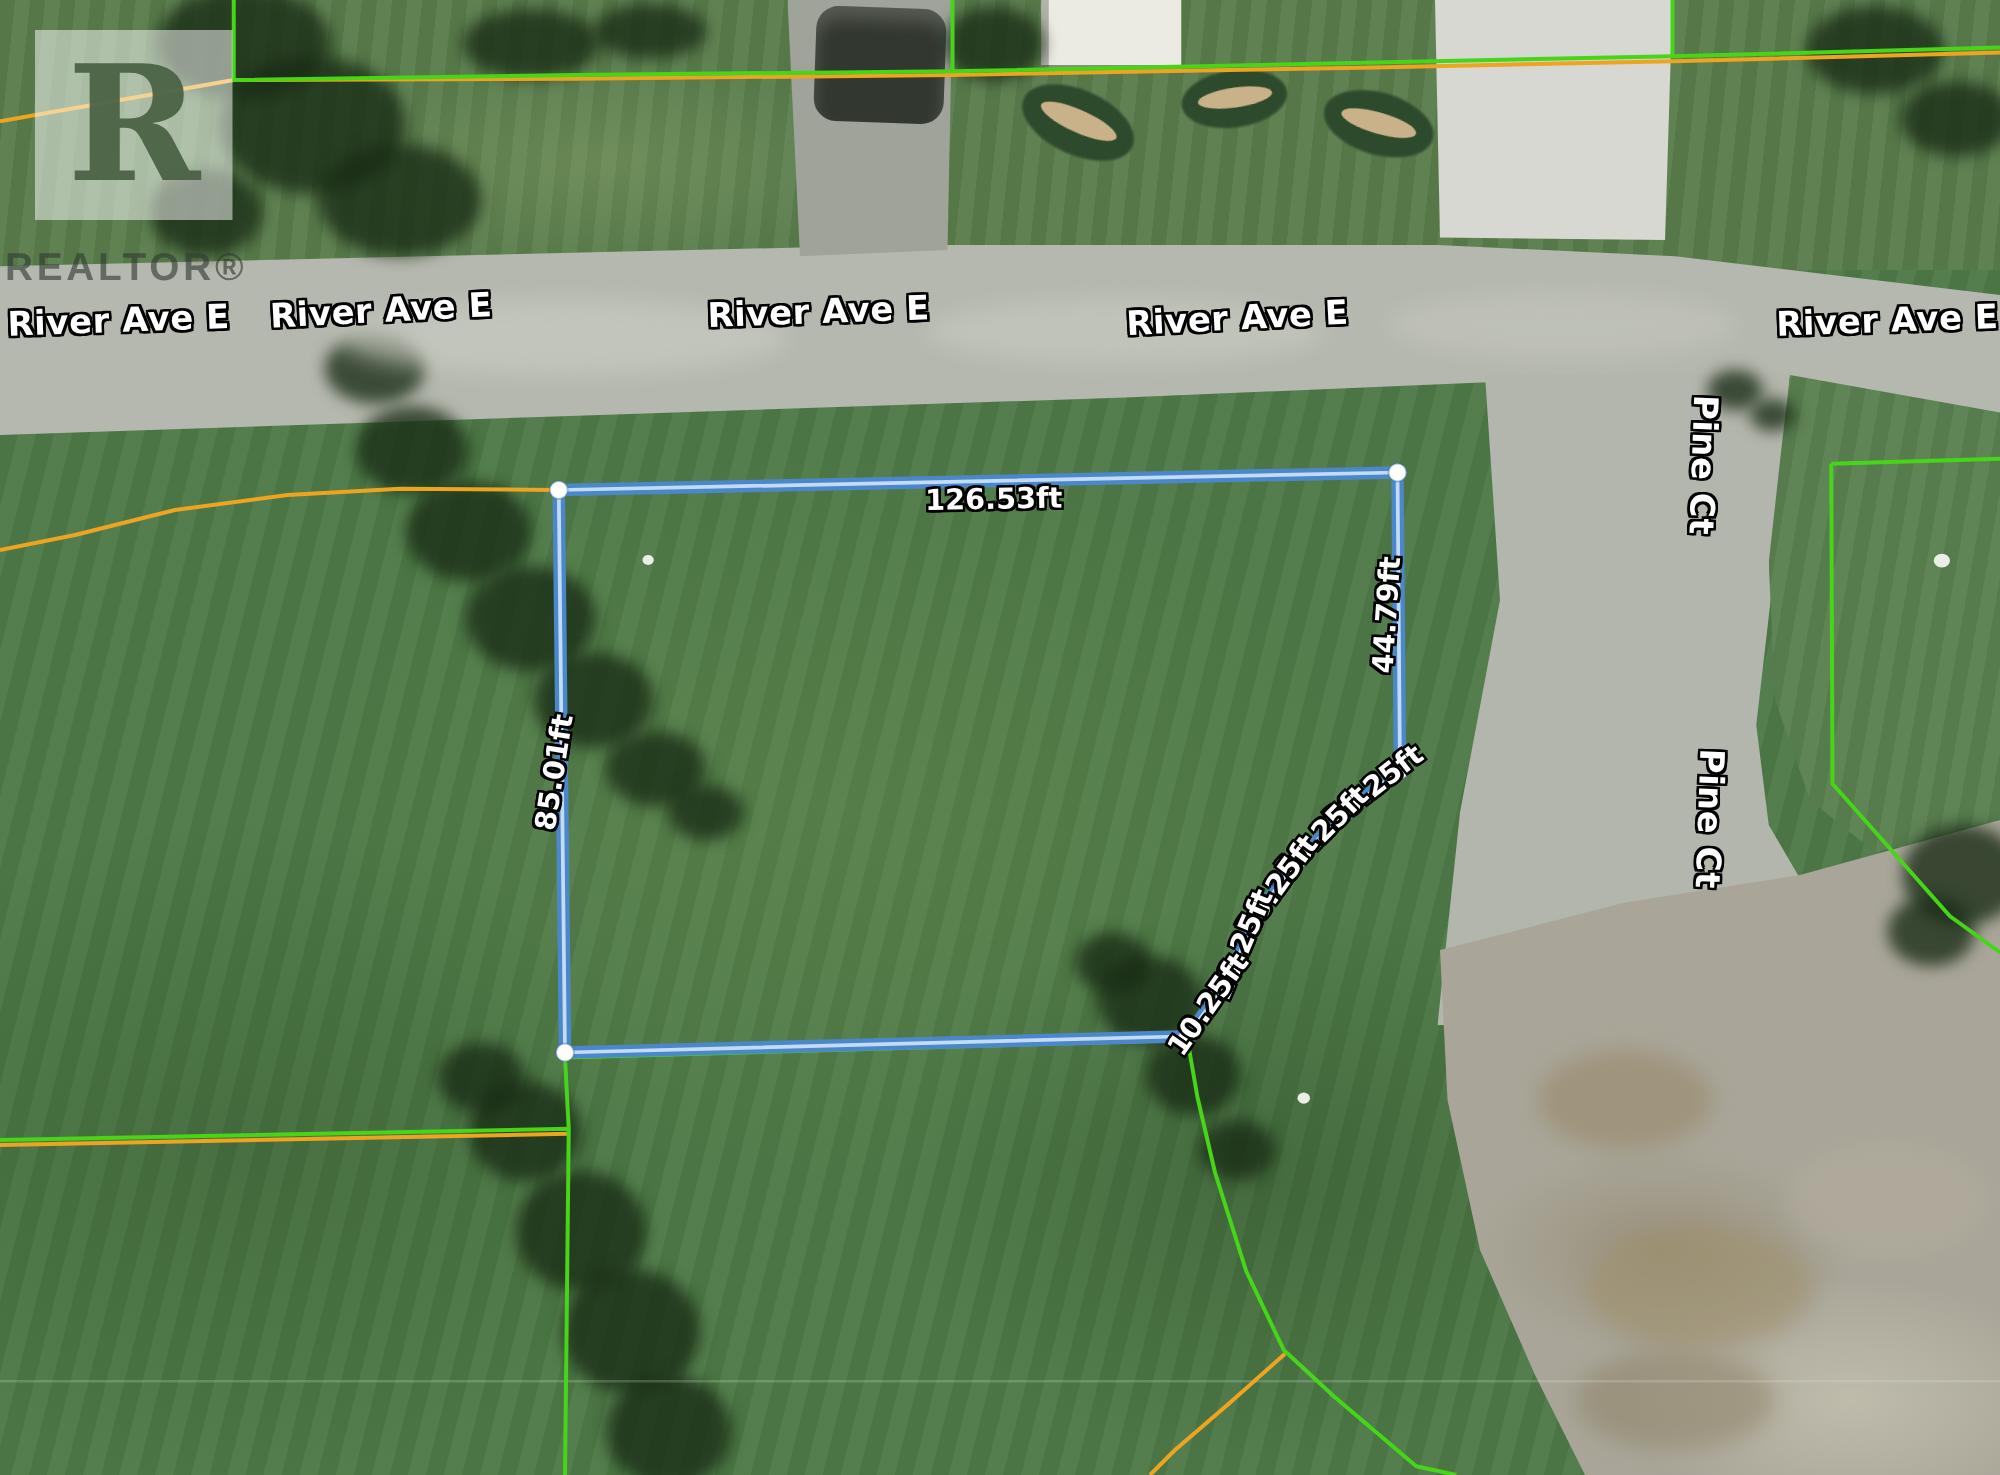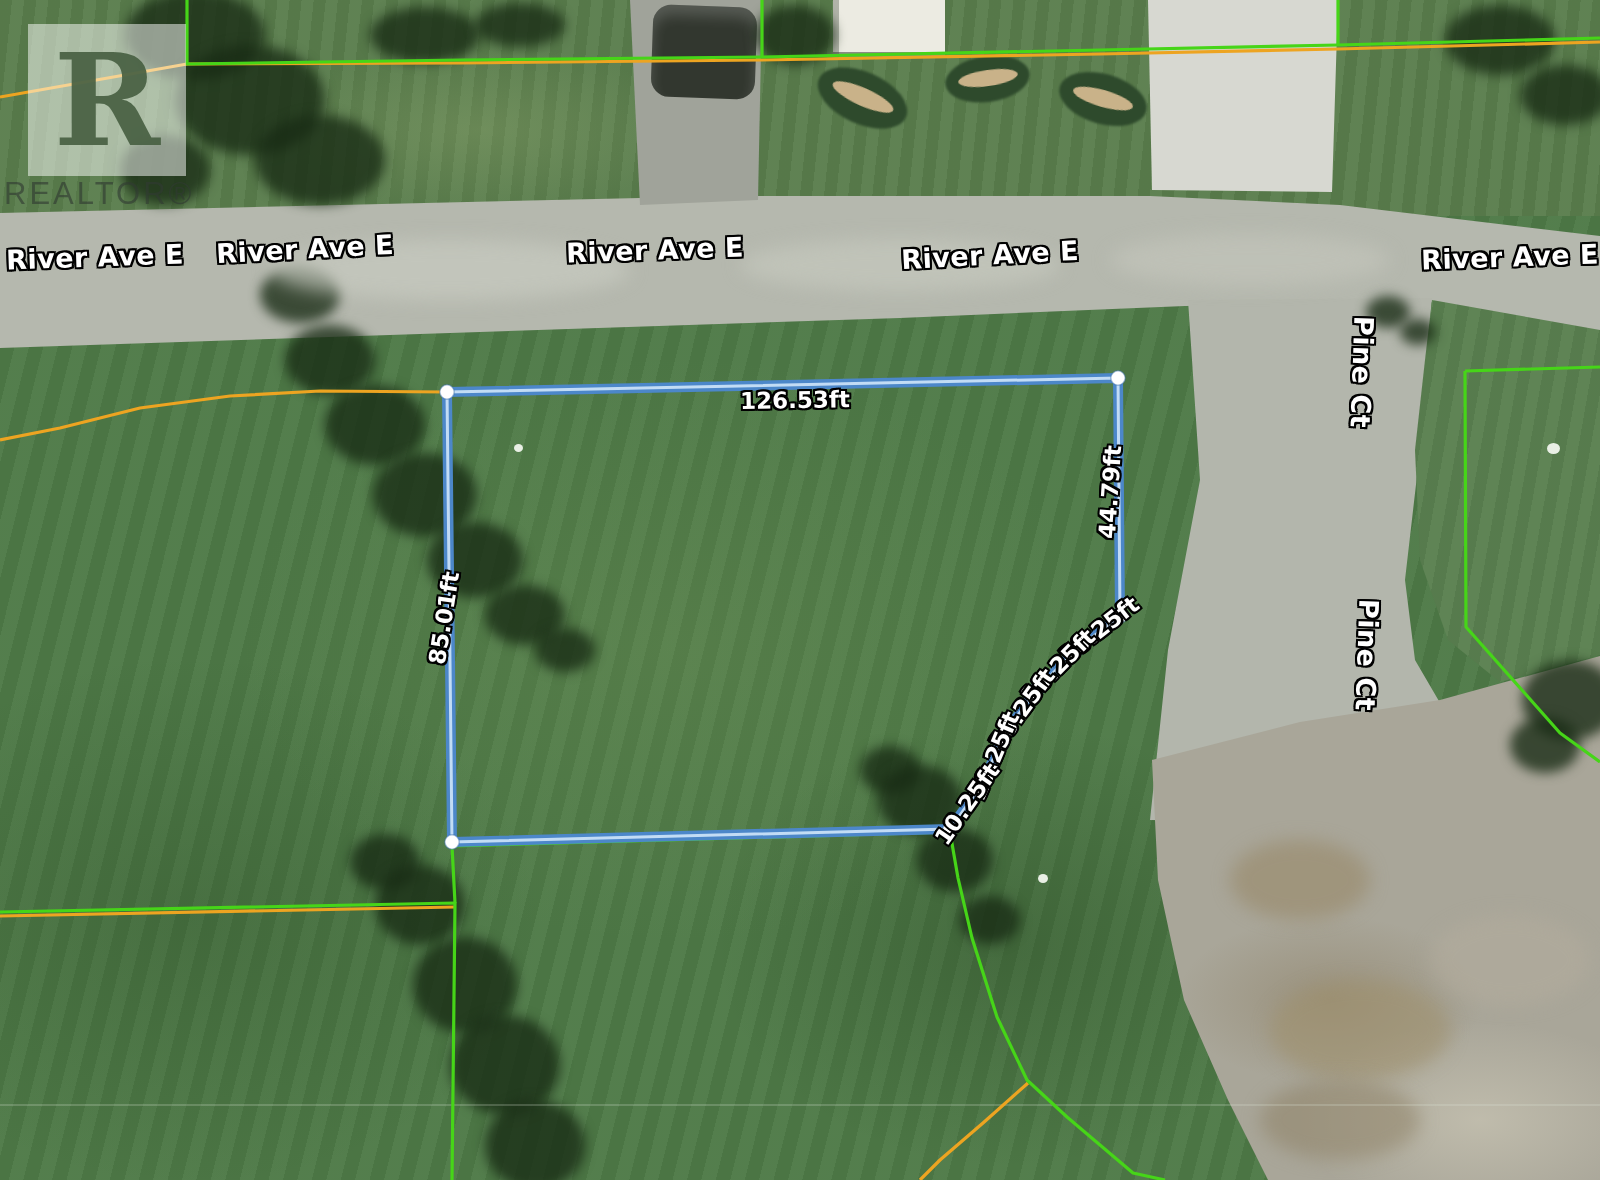--- a/index.html
+++ b/index.html
@@ -62,22 +62,22 @@
     text-shadow:-2px -2px 0 #000,2px -2px 0 #000,-2px 2px 0 #000,2px 2px 0 #000,
                 0 -2px 0 #000,0 2px 0 #000,-2px 0 0 #000,2px 0 0 #000;}
   .street-label{font-size:27px;letter-spacing:.5px;}
   .measurement-label{font-size:23px;}
   
   .wm{position:absolute;left:28px;top:24px;}
   .wm-box{width:158px;height:152px;background:rgba(255,255,255,.5);
     display:flex;align-items:center;justify-content:center;}
   .wm-r{font-family:"DejaVu Serif","Liberation Serif",serif;font-weight:700;font-size:128px;
     line-height:1;color:rgba(72,95,66,.92);}
-  .wm-text{margin-top:0;margin-left:-24px;font-size:31px;letter-spacing:3px;
-    color:rgba(48,58,50,.62);font-family:"Liberation Sans",sans-serif;font-weight:400;}
+  .wm-text{margin-top:20px;margin-left:-24px;font-size:31px;letter-spacing:3px;
+    color:rgba(48,58,50,.62);font-family:"Liberation Sans",sans-serif;font-weight:700;}
 </style>
 </head>
 <body>
 
 <div id="stage">
 
   <div class="grass"></div>
   <div class="toplawn"></div>
   <div class="road"></div>
   <div class="pinect"></div>

